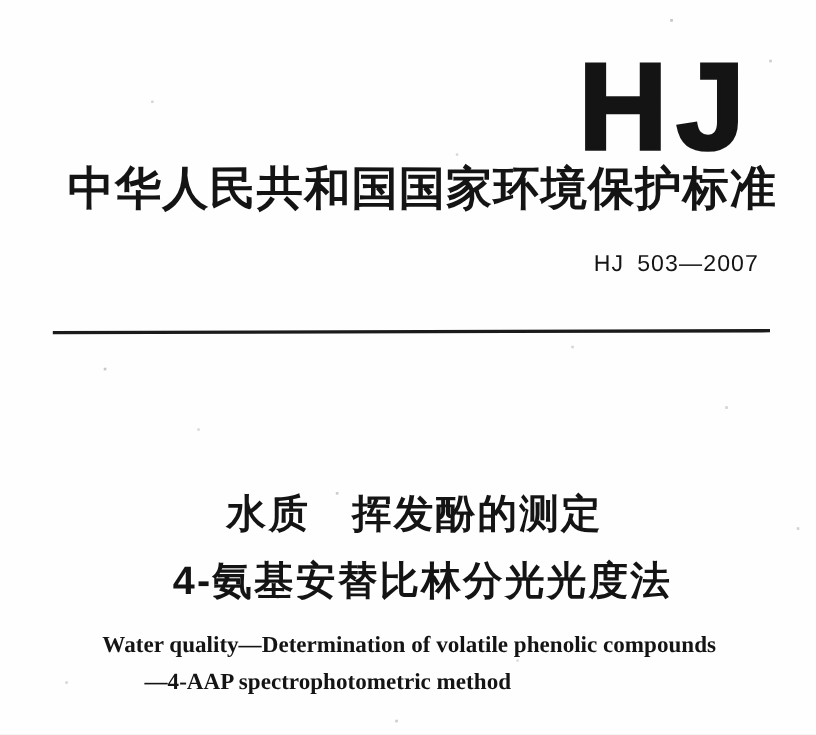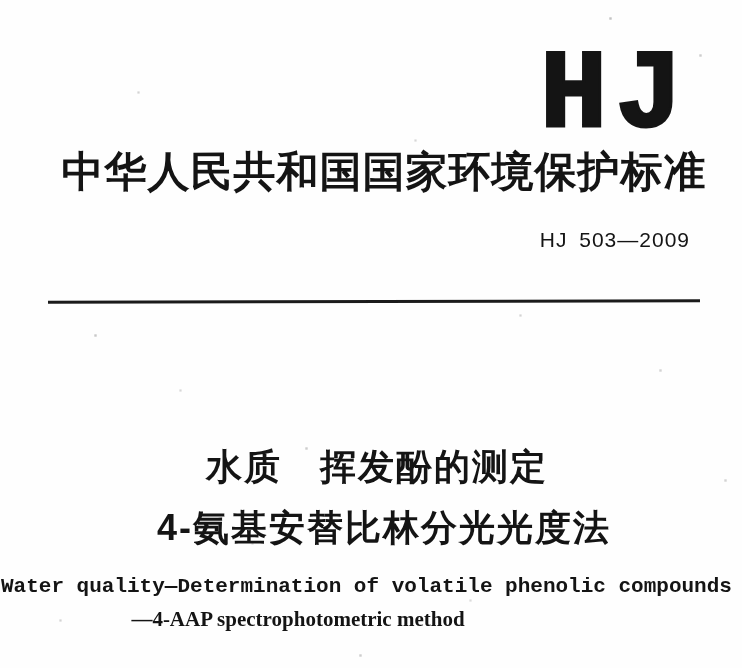--- a/index.html
+++ b/index.html
@@ -31,23 +31,23 @@
        60px 620px 0 0.6px rgba(60,60,60,.22),
       360px 655px 0 0.7px rgba(60,60,60,.25),
       180px 390px 0 0.6px rgba(60,60,60,.20),
       470px 600px 0 0.6px rgba(60,60,60,.18),
       725px 480px 0 0.7px rgba(60,60,60,.22);
   }
 
   
   .logo {
     position: absolute;
-    left: 540px;
+    left: 526px;
     top: 41px;
-    font-family: Liberation Mono, monospace;
+    font-family: Liberation Sans, sans-serif;
     font-weight: bold;
     font-size: 112px;
     line-height: 1;
     letter-spacing: 8px;
     -webkit-text-stroke: 3px #141414;
     color: #141414;
   }
 
   
   .org-heading {
@@ -123,22 +123,23 @@
     font-weight: bold;
     font-size: 36px;
     line-height: 1;
     letter-spacing: 2px;
     white-space: nowrap;
   }
   .title-en-1 {
     position: absolute;
     left: 0; top: 574px;
     width: 742px;
+    text-align: center;
     transform: translateX(1px);
-    font-family: Liberation Mono, monospace;
+    font-family: Liberation Serif, serif;
     font-weight: bold;
     font-size: 21px;
     line-height: 1.2;
     white-space: nowrap;
   }
   .title-en-2 {
     position: absolute;
     left: 0; top: 607px;
     width: 594px;
     text-align: center;
@@ -155,21 +156,21 @@
 
 <div class="page">
 
   <div class="speck-layer"></div>
 
   <div class="logo">HJ</div>
 
   <div class="org-heading">中华人民共和国国家环境保护标准</div>
 
   <div class="std-block">
-    <div class="std-number">HJ 503—2009</div>
+    <div class="std-number">HJ 503—2007</div>
   </div>
 
   <div class="rule"></div>
 
   <div class="title-zh-1">水质　挥发酚的测定</div>
 
   <div class="title-zh-2">4-氨基安替比林分光光度法</div>
 
   <div class="title-en-1">Water quality—Determination of volatile phenolic compounds</div>
 

